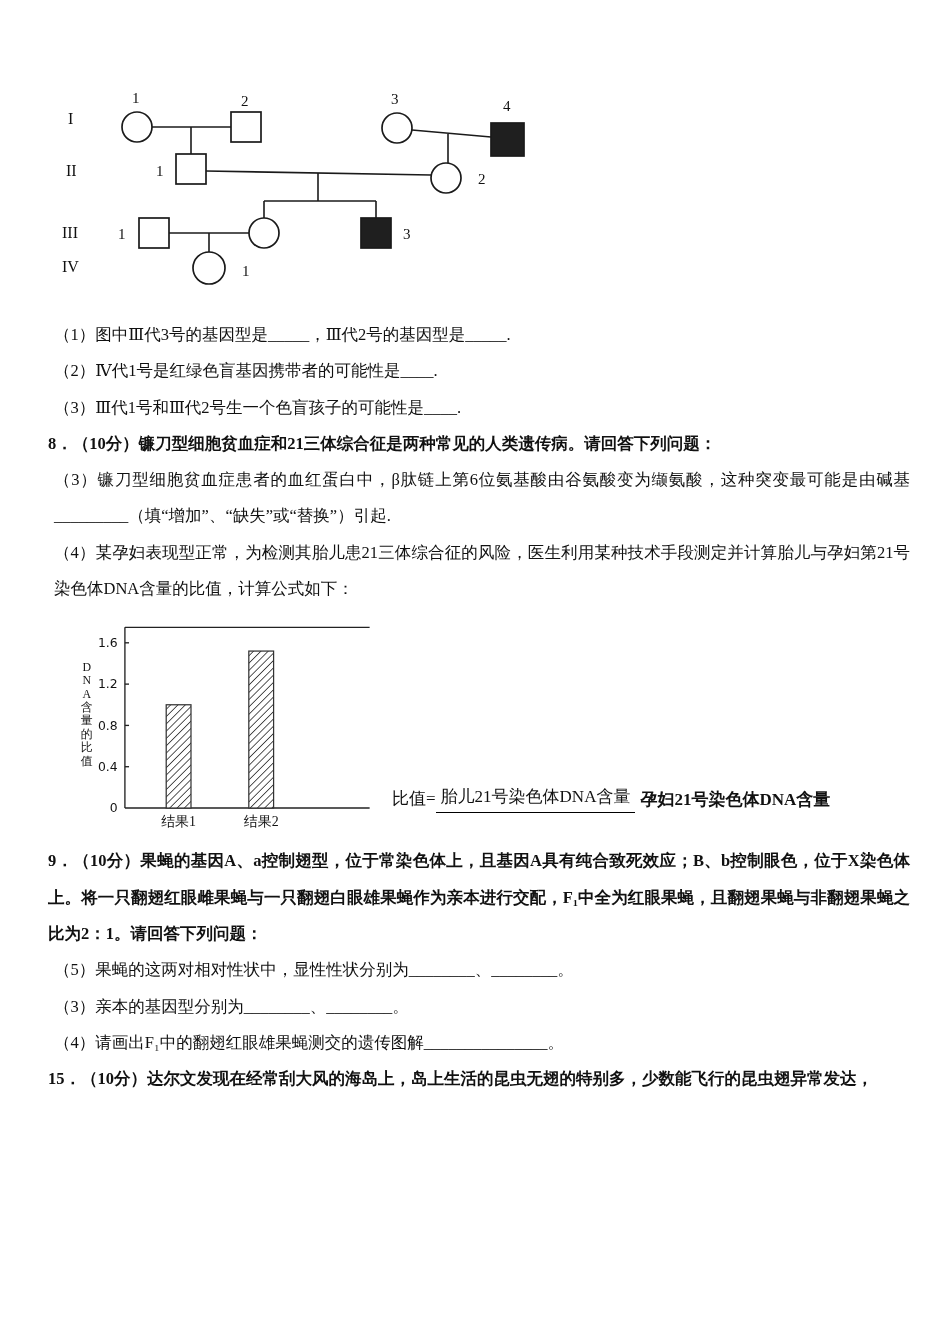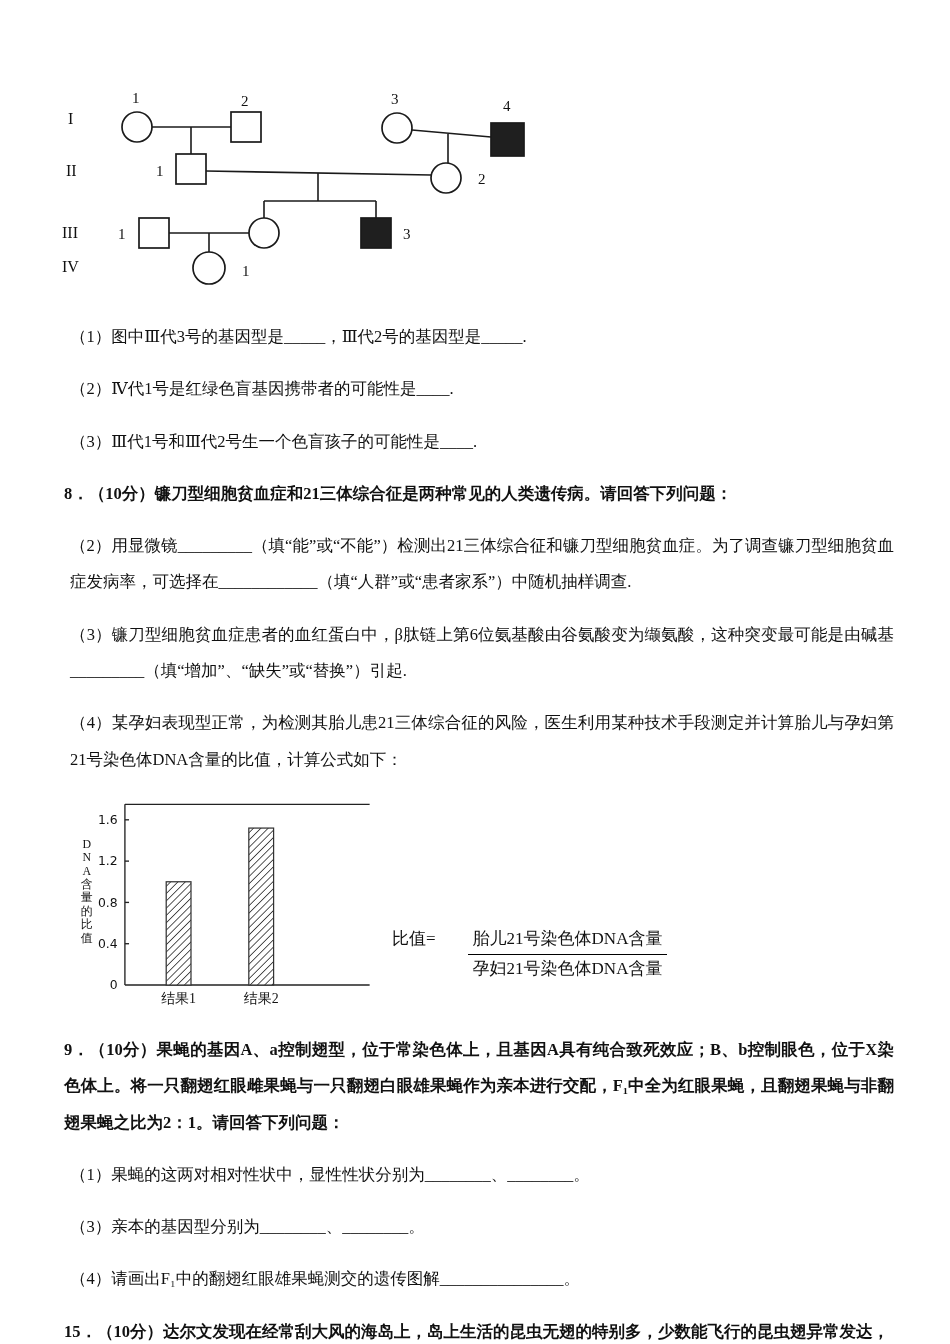--- a/index.html
+++ b/index.html
@@ -15,21 +15,21 @@
     color: #111111;
     font-size: 16.5px;
   }
   .page {
     box-sizing: border-box;
     width: 950px;
     min-height: 1344px;
     padding: 86px 40px 30px 48px;
   }
   p.line {
-    margin: 16px;
+    margin: 0;
     line-height: 2.2;
     text-align: justify;
   }
   p.part {
     padding-left: 6px;
   }
   .pedigree-wrap {
     margin: 0 0 14px 8px;
   }
   .pedigree line { stroke: #1a1a1a; stroke-width: 1.6; }
@@ -42,37 +42,36 @@
     align-items: flex-end;
     margin: 10px 0 4px 20px;
   }
   #bar-chart .axis { stroke: #222; stroke-width: 1.3; fill: none; }
   #bar-chart .bar { fill: url(#hatch); stroke: #333; stroke-width: 1.2; }
   #bar-chart .tick { font-size: 12px; fill: #111; font-family: "DejaVu Sans", sans-serif; }
   #bar-chart .xlab { font-size: 13.5px; fill: #111; }
   #bar-chart .ylab { font-size: 11.5px; fill: #111; }
   .formula {
     display: flex;
-    align-items: flex-start;
-    margin: 0 0 35px 14px;
+    align-items: center;
+    margin: 0 0 26px 14px;
     font-size: 17px;
     line-height: 1.35;
-    gap: 32px;
   }
   .frac {
     display: inline-flex;
-    flex-direction: column;
     text-align: center;
   }
   .frac .num {
     border-bottom: 1.5px solid #000;
     padding: 0 5px 3px 5px;
   }
   .frac .den {
     padding: 3px 5px 0 5px;
+    font-weight: bold;
   }
   .blk { margin-top: 2px; font-weight: bold; }
 </style>
 </head>
 <body>
 
 <div class="page">
 
   <div class="pedigree-wrap">
     <svg class="pedigree" viewBox="0 0 560 212" width="560" height="212">
@@ -118,21 +117,20 @@
       <circle cx="153" cy="182" r="16"></circle>
       <text x="186" y="190">1</text>
     </svg>
   </div>
 
   <p class="line part">（1）图中Ⅲ代3号的基因型是_____，Ⅲ代2号的基因型是_____.</p>
   <p class="line part">（2）Ⅳ代1号是红绿色盲基因携带者的可能性是____.</p>
   <p class="line part">（3）Ⅲ代1号和Ⅲ代2号生一个色盲孩子的可能性是____.</p>
 
   <p class="line blk">8．（10分）镰刀型细胞贫血症和21三体综合征是两种常见的人类遗传病。请回答下列问题：</p>
-  <p class="line part">（2）用显微镜_________（填“能”或“不能”）检测出21三体综合征和镰刀型细胞贫血症。为了调查镰刀型细胞贫血症发病率，可选择在____________（填“人群”或“患者家系”）中随机抽样调查.</p>
   <p class="line part">（3）镰刀型细胞贫血症患者的血红蛋白中，β肽链上第6位氨基酸由谷氨酸变为缬氨酸，这种突变最可能是由碱基_________（填“增加”、“缺失”或“替换”）引起.</p>
   <p class="line part">（4）某孕妇表现型正常，为检测其胎儿患21三体综合征的风险，医生利用某种技术手段测定并计算胎儿与孕妇第21号染色体DNA含量的比值，计算公式如下：</p>
 
   <div class="chart-row">
     <svg id="bar-chart" viewBox="0 0 300 215" width="310" height="222">
       <defs>
         <pattern id="hatch" width="5" height="5" patternTransform="rotate(45)" patternUnits="userSpaceOnUse">
           <rect width="5" height="5" fill="#ffffff"></rect>
           <line x1="0" y1="0" x2="0" y2="5" stroke="#333333" stroke-width="1.6"></line>
         </pattern>
@@ -159,19 +157,19 @@
       <span>比值=</span>
       <span class="frac">
         <span class="num">胎儿21号染色体DNA含量</span>
         <span class="den">孕妇21号染色体DNA含量</span>
       </span>
     </div>
   </div>
 
 
   <p class="line blk">9．（10分）果蝇的基因A、a控制翅型，位于常染色体上，且基因A具有纯合致死效应；B、b控制眼色，位于X染色体上。将一只翻翅红眼雌果蝇与一只翻翅白眼雄果蝇作为亲本进行交配，F₁中全为红眼果蝇，且翻翅果蝇与非翻翅果蝇之比为2：1。请回答下列问题：</p>
-  <p class="line part">（1）果蝇的这两对相对性状中，显性性状分别为________、________。</p>
+  <p class="line part">（5）果蝇的这两对相对性状中，显性性状分别为________、________。</p>
   <p class="line part">（3）亲本的基因型分别为________、________。</p>
   <p class="line part">（4）请画出F₁中的翻翅红眼雄果蝇测交的遗传图解_______________。</p>
 
   <p class="line blk">15．（10分）达尔文发现在经常刮大风的海岛上，岛上生活的昆虫无翅的特别多，少数能飞行的昆虫翅异常发达，</p>
 
 </div>
 
 </body></html>

